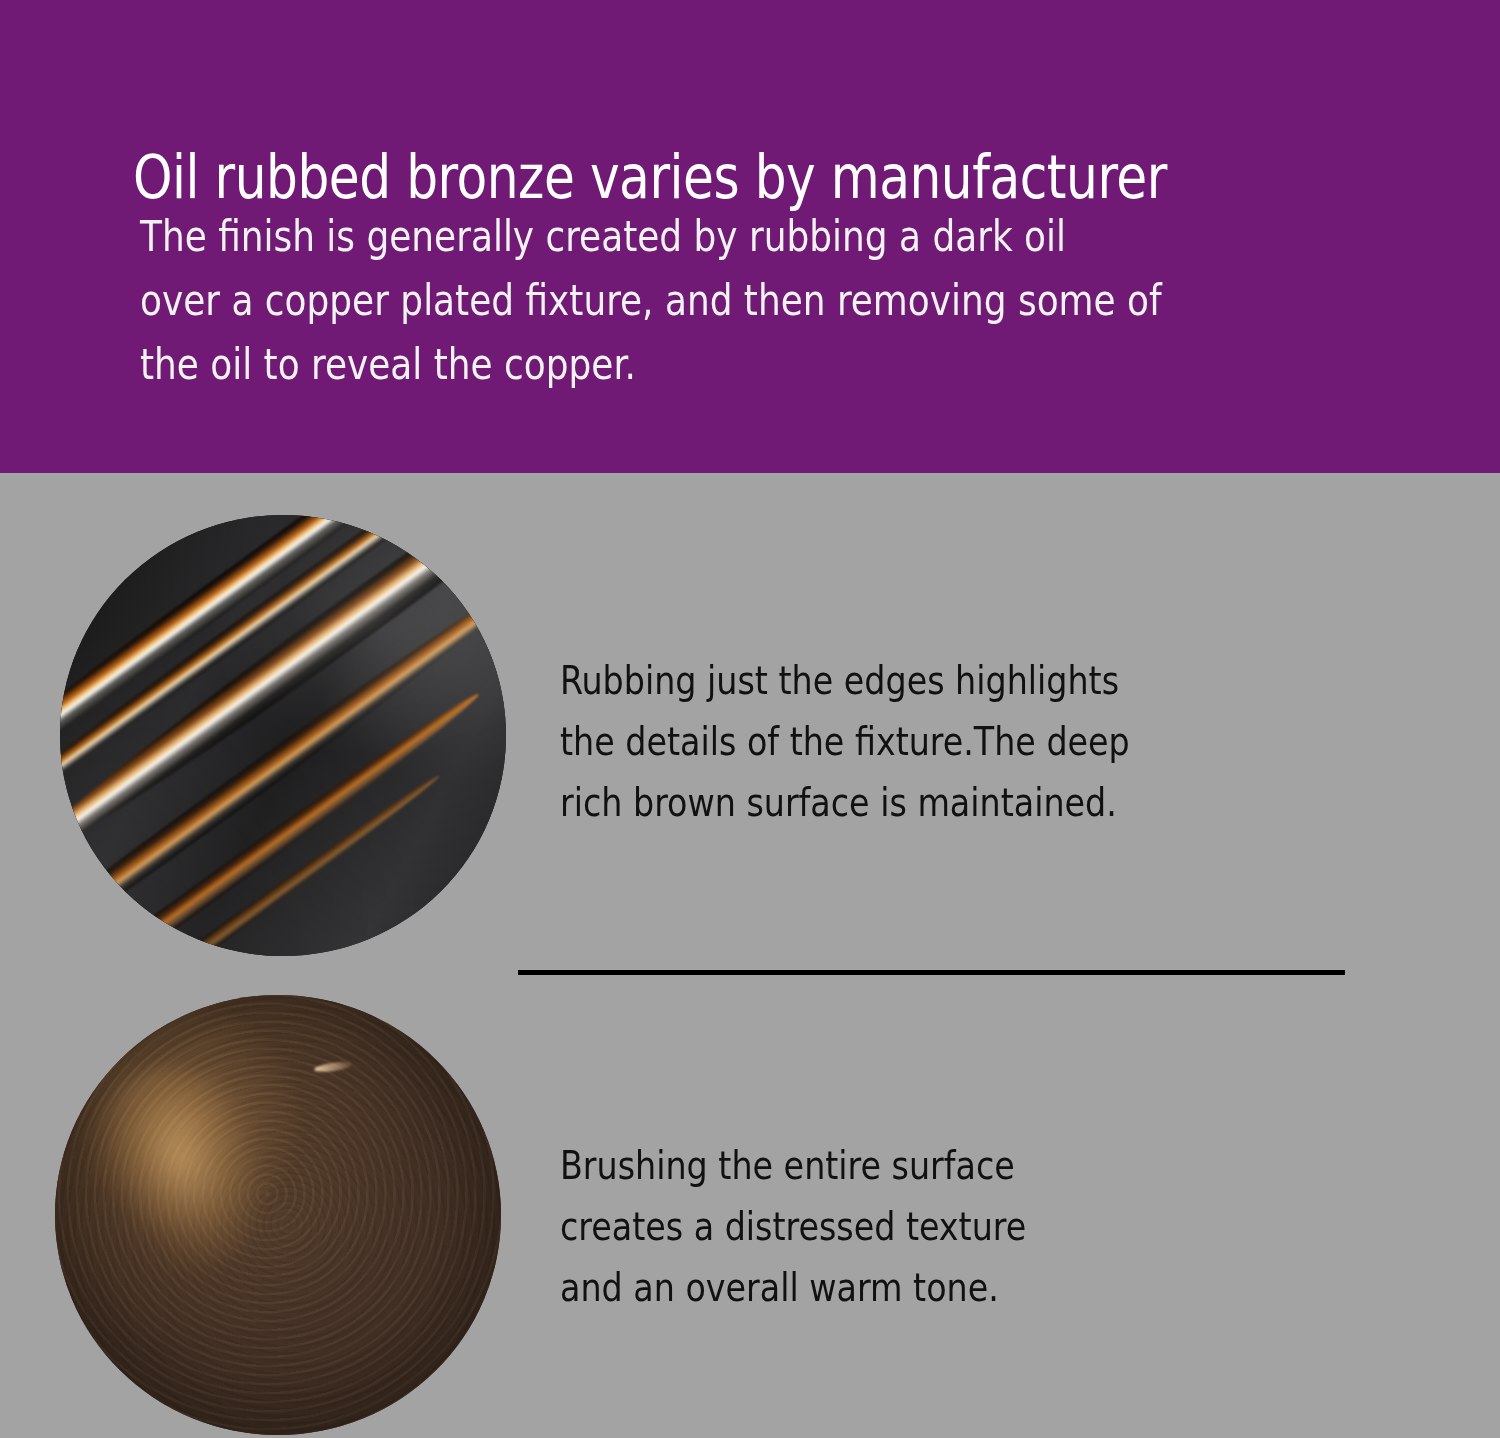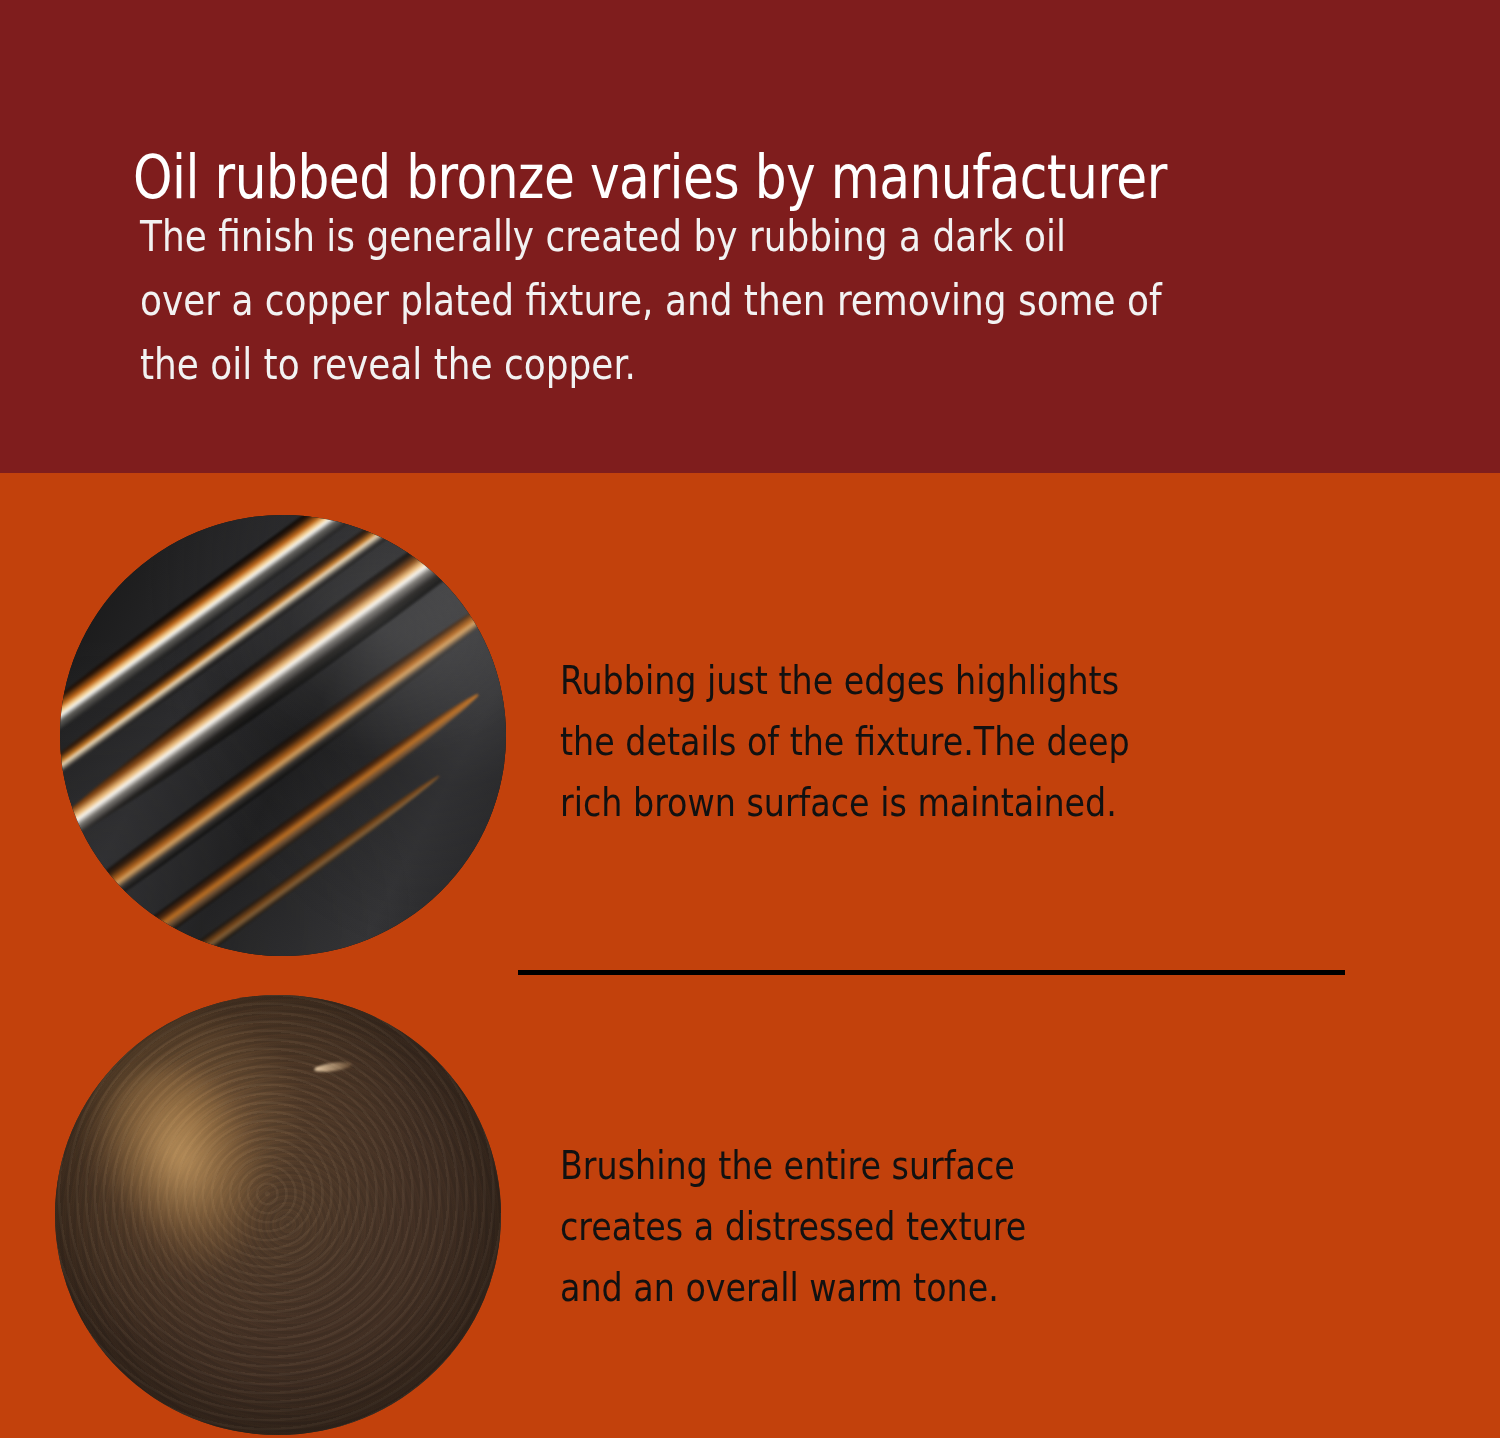--- a/index.html
+++ b/index.html
@@ -16,21 +16,21 @@
     position: relative;
   }
 
   
   .header-band {
     position: absolute;
     left: 0;
     top: 0;
     width: 1500px;
     height: 473px;
-    background: #7f1d1d;
+    background: #701a75;
     box-sizing: border-box;
     text-decoration: underline;
   }
   .header-title {
     position: absolute;
     left: 133px;
     top: 104px;
     color: #ffffff;
     font-size: 60px;
     font-weight: 400;
@@ -56,21 +56,21 @@
   }
   .header-sub .subline { display: block; white-space: nowrap; }
 
   
   .body-area {
     position: absolute;
     left: 0;
     top: 473px;
     width: 1500px;
     height: 965px;
-    background: #c2410c;
+    background: #a3a3a3;
   }
 
   
   .swatch-glossy {
     position: absolute;
     left: 60px;
     top: 42px;           
     width: 446px;
     height: 441px;
     border-radius: 50%;

